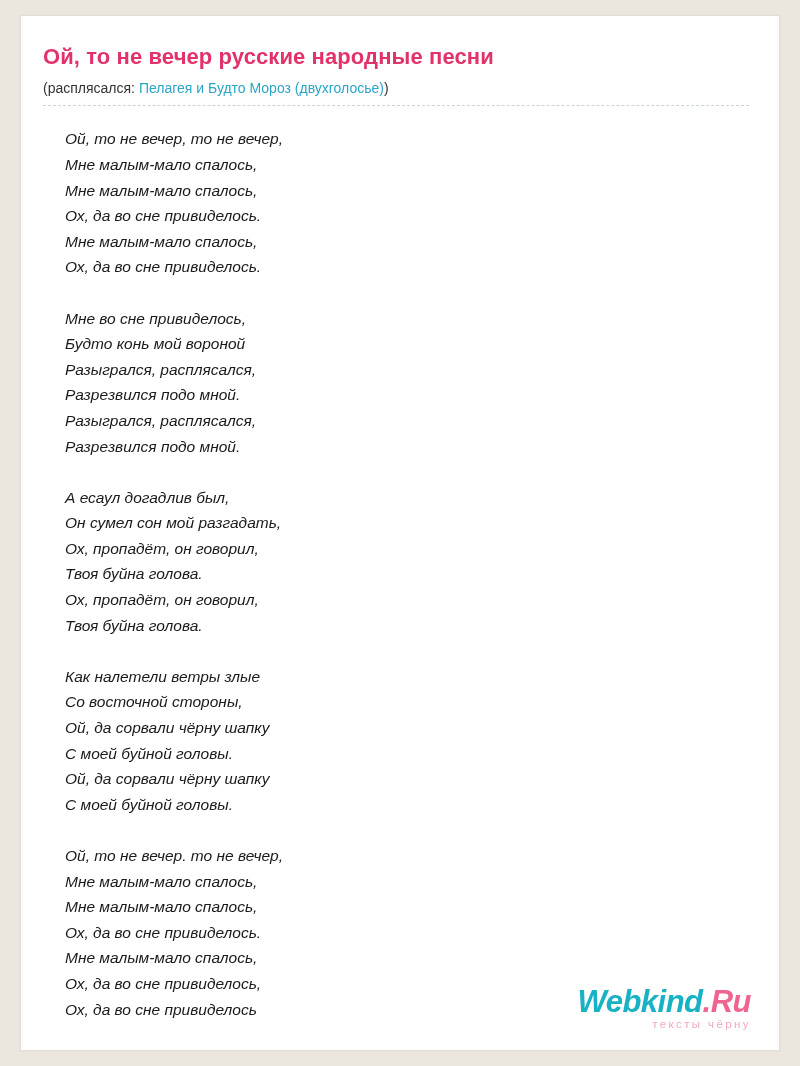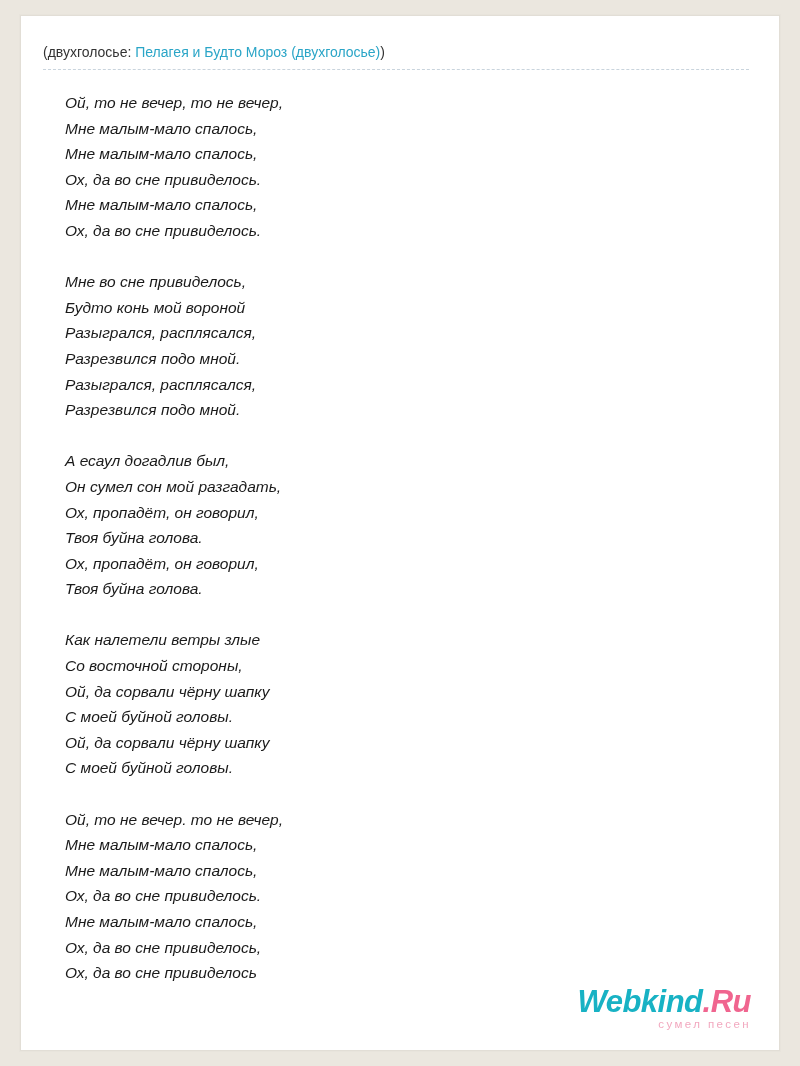--- a/index.html
+++ b/index.html
@@ -82,21 +82,22 @@
     color: #f2a8bf;
     letter-spacing: 2.4px;
     margin-top: 2px;
   }
 </style>
 </head>
 <body>
 
 <div class="page">
   <div class="content">
-    <div class="performer-line"><span>(двухголосье: </span><a class="performer-link" href="#">Пелагея и Будто Мороз (двухголосье)</a><span>)</span></div>
+    <h1 class="song-title">Ой, то не вечер русские народные песни</h1>
+    <div class="performer-line"><span>(расплясался: </span><a class="performer-link" href="#">Пелагея и Будто Мороз (двухголосье)</a><span>)</span></div>
     <div class="lyrics">Ой, то не вечер, то не вечер,
 Мне малым-мало спалось,
 Мне малым-мало спалось,
 Ох, да во сне привиделось.
 Мне малым-мало спалось,
 Ох, да во сне привиделось.
 
 Мне во сне привиделось,
 Будто конь мой вороной
 Разыгрался, расплясался,
@@ -121,15 +122,15 @@
 Ой, то не вечер. то не вечер,
 Мне малым-мало спалось,
 Мне малым-мало спалось,
 Ох, да во сне привиделось.
 Мне малым-мало спалось,
 Ох, да во сне привиделось,
 Ох, да во сне привиделось</div>
   </div>
   <div class="watermark">
     <div class="wm-main"><span class="wm-web">Webkind</span><span class="wm-dot">.</span><span class="wm-ru">Ru</span></div>
-    <div class="wm-sub">сумел песен</div>
+    <div class="wm-sub">тексты чёрну</div>
   </div>
 </div>
 
 </body></html>

